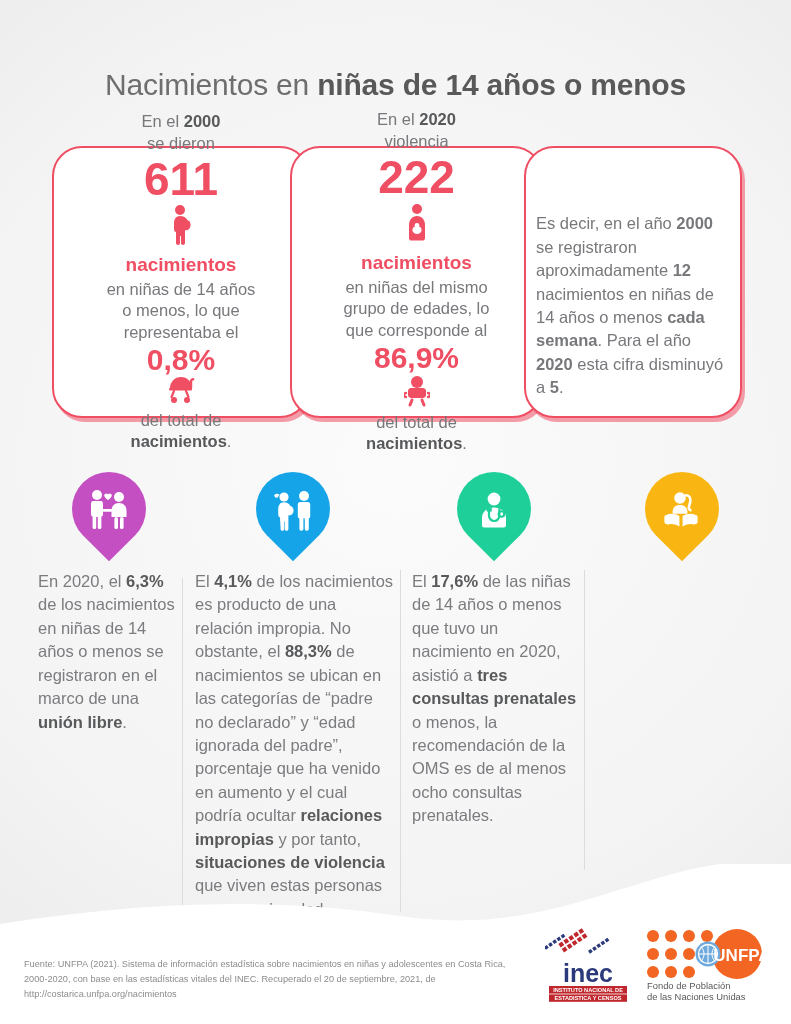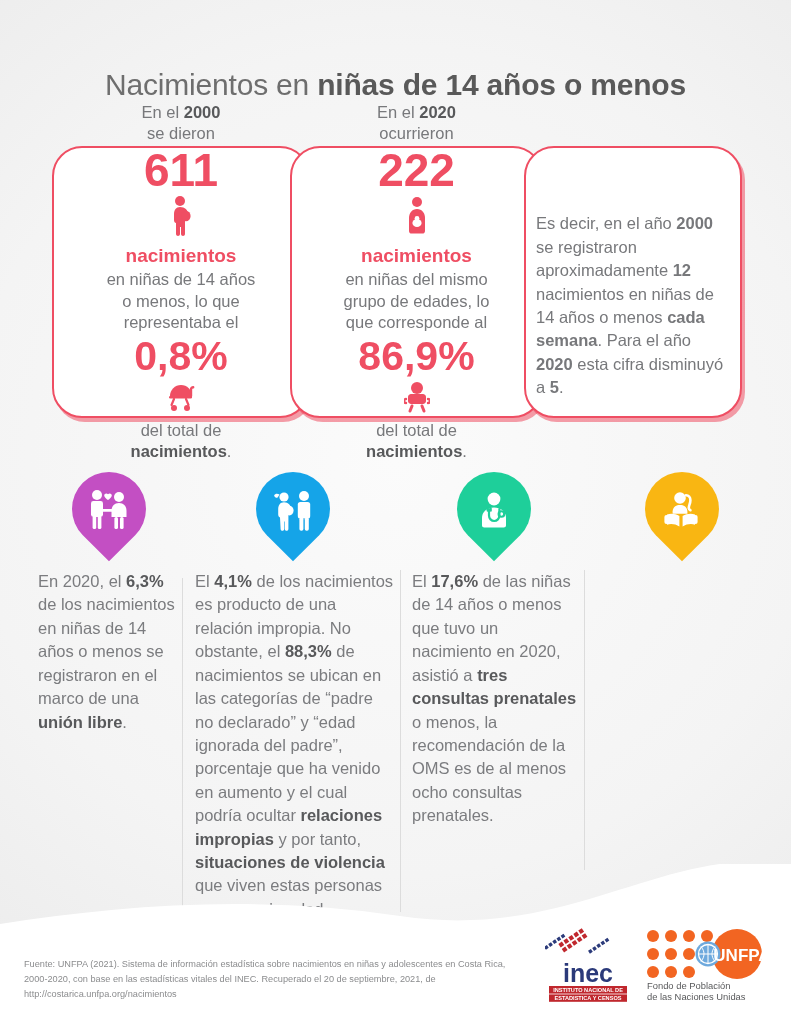--- a/index.html
+++ b/index.html
@@ -43,21 +43,21 @@
   .connector.k2 { left: 453px; width: 19px; }
 
   .card-body { text-align: center; line-height: 1.3; color: #77787b; font-size: 16.5px; }
   .card-body b { color: #58595b; font-weight: bold; }
   .bignum {
     color: #ef4e63; font-weight: bold; font-size: 46px; line-height: 1.0;
     display: flex; align-items: center; justify-content: center; gap: 2px;
     margin: 2px 0 0 0;
     flex-direction: column;
   }
-  .bignum.small { font-size: 41px; }
+  .bignum.small { font-size: 30px; }
   .redlabel { color: #ef4e63; font-weight: bold; font-size: 19px; margin-bottom: 1px; }
   .card3-text { font-size: 16.5px; line-height: 1.42; color: #77787b; margin-top: 48px; }
   .ico { display: inline-block; }
 
   
   .pins { position: absolute; top: 472px; left: 0; width: 791px; height: 96px; }
   .pin { position: absolute; width: 74px; height: 92px; }
   .pin .drop {
     position: absolute; left: 0; top: 0; width: 74px; height: 74px;
     border-radius: 50% 50% 50% 0;
@@ -149,21 +149,21 @@
           </span>
         </div>
         <div>del total de</div>
         <div><b>nacimientos</b><span>.</span></div>
       </div>
     </div>
 
     <div class="card c2">
       <div class="card-body">
         <div><span>En el </span><b>2020</b></div>
-        <div>ocurrieron</div>
+        <div>violencia</div>
         <div class="bignum">
           <span>222</span>
           <span class="ico">
             <svg width="22" height="42" viewBox="0 0 22 42">
               <circle cx="11" cy="7" r="5" fill="#ef4e63"></circle>
               <path d="M11 14c-5 0-8 4-8 9v13c0 1.6 1.2 2.6 2.6 2.6h10.8c1.4 0 2.6-1 2.6-2.6V23c0-5-3-9-8-9z" fill="#ef4e63"></path>
               <ellipse cx="11" cy="28" rx="4.6" ry="4" fill="#fff"></ellipse>
               <circle cx="11" cy="23.5" r="2.4" fill="#fff"></circle>
             </svg>
           </span>

